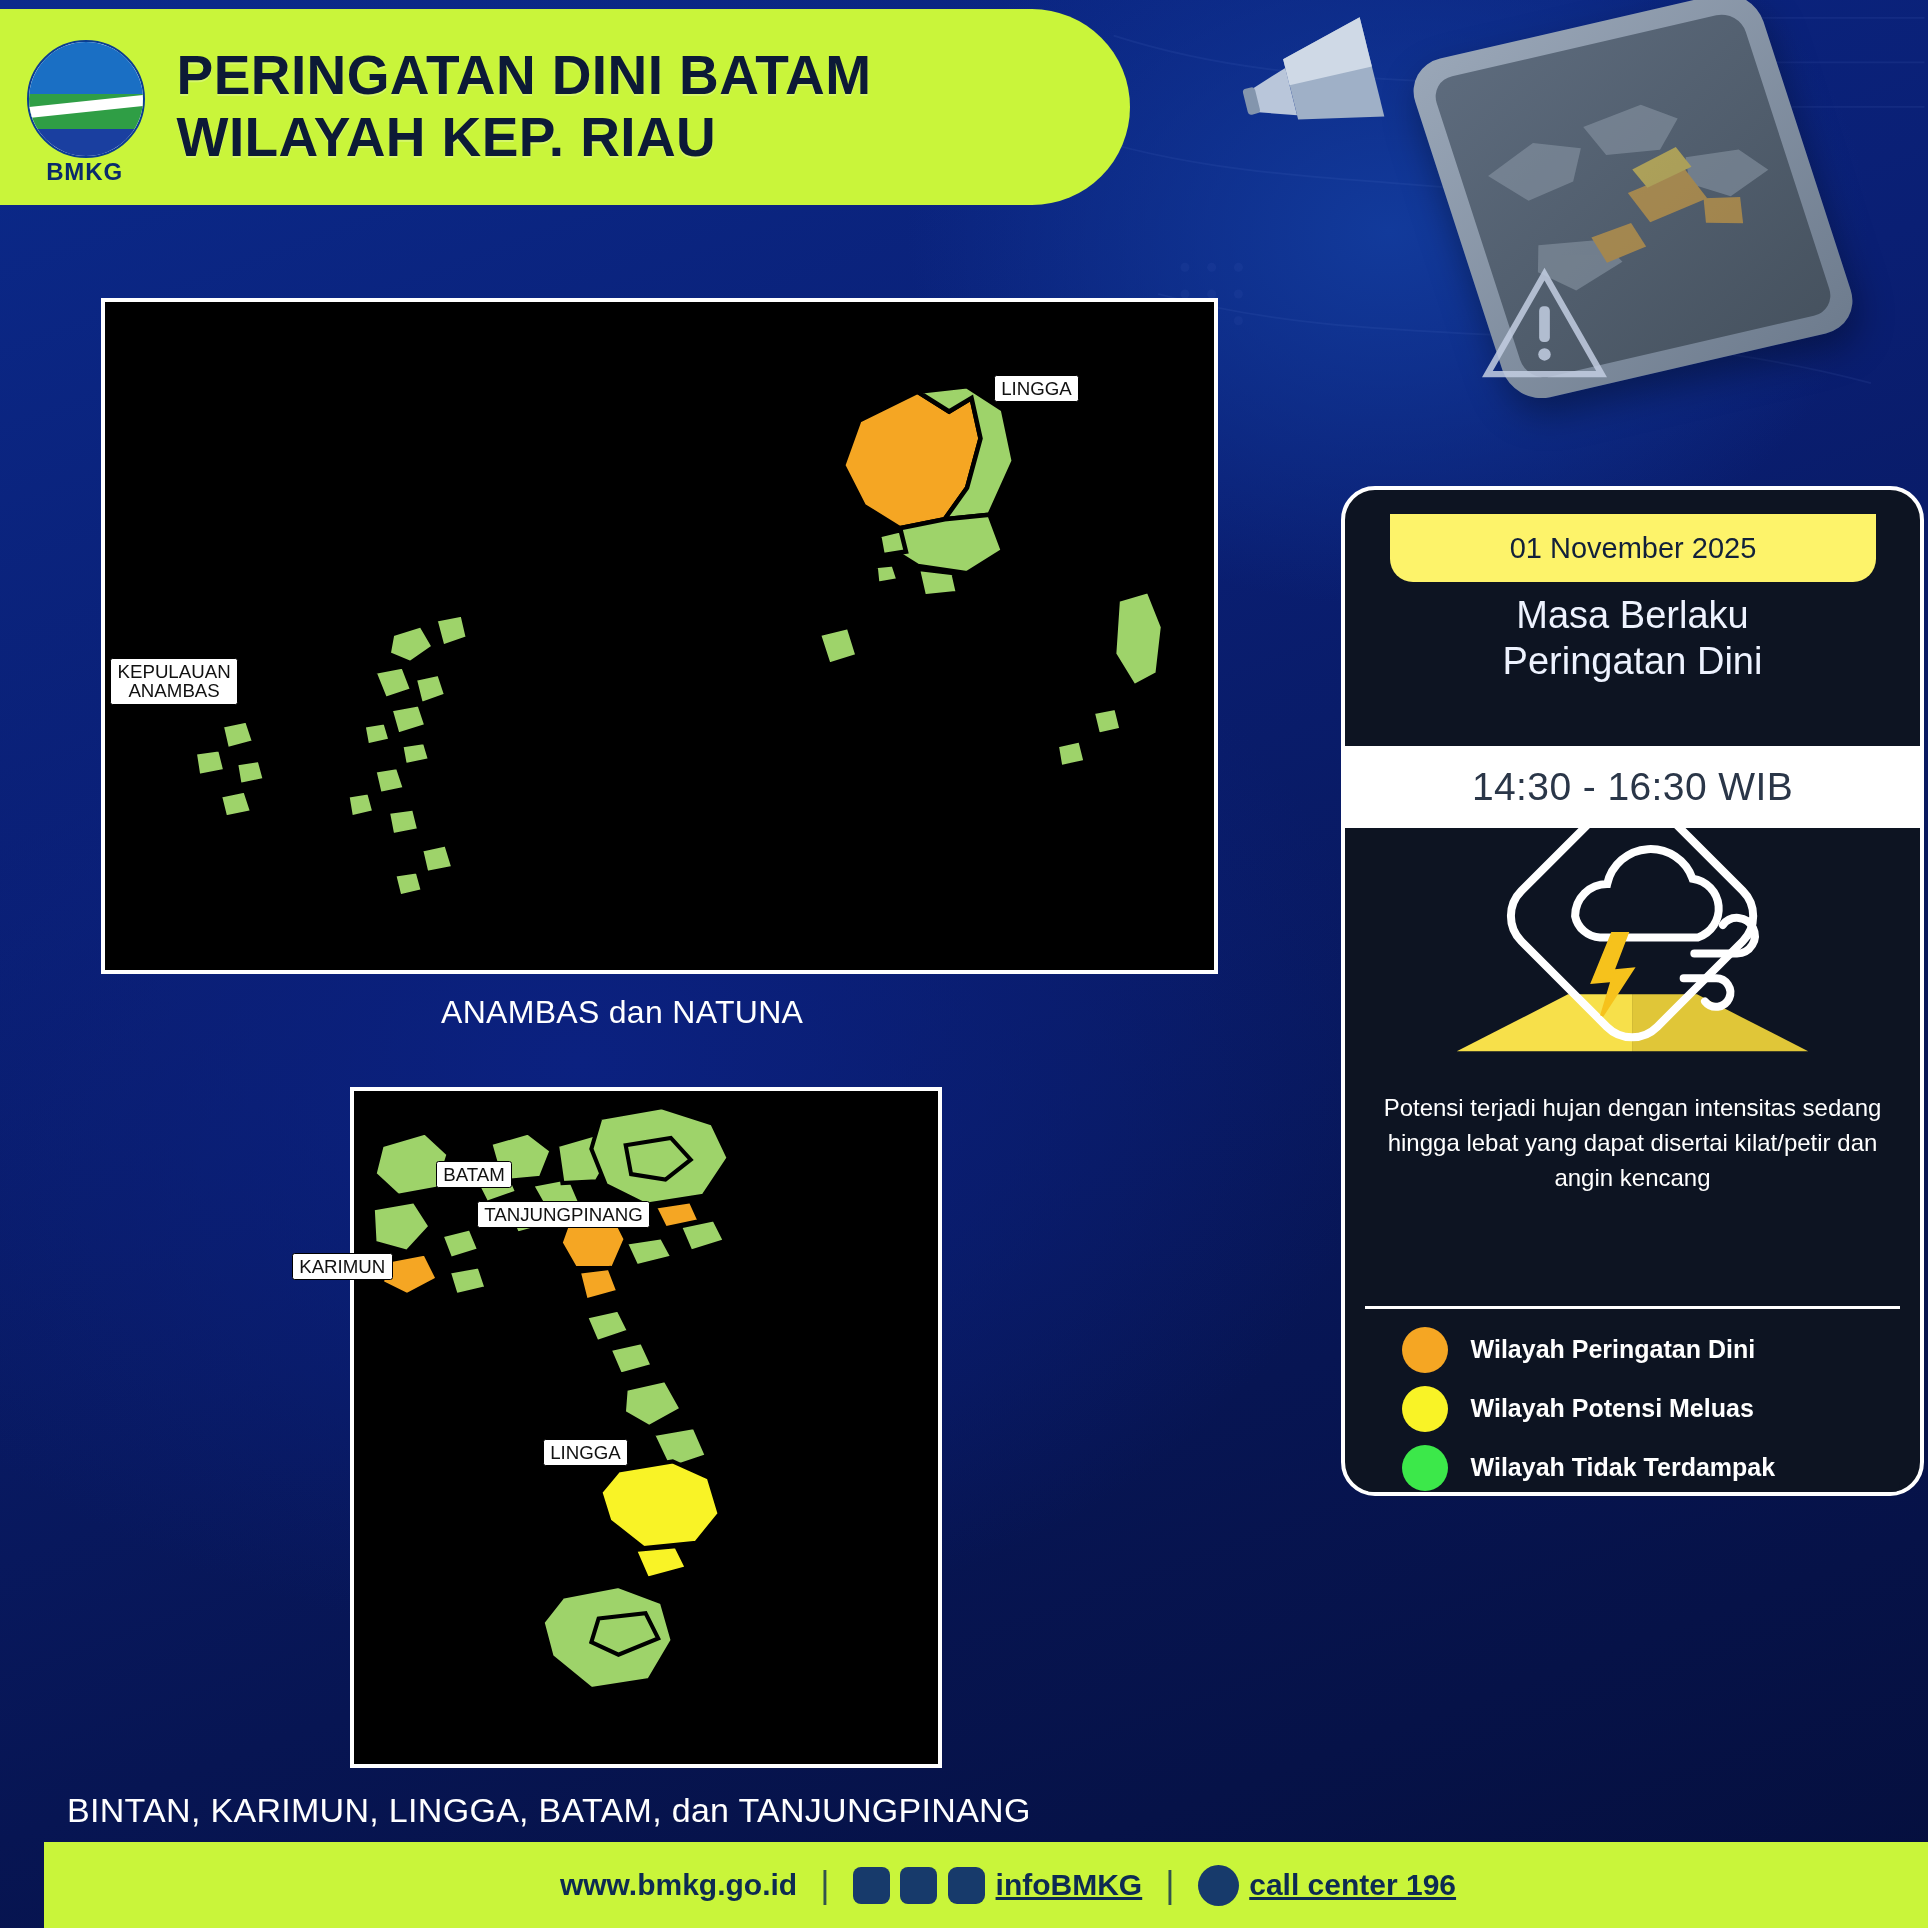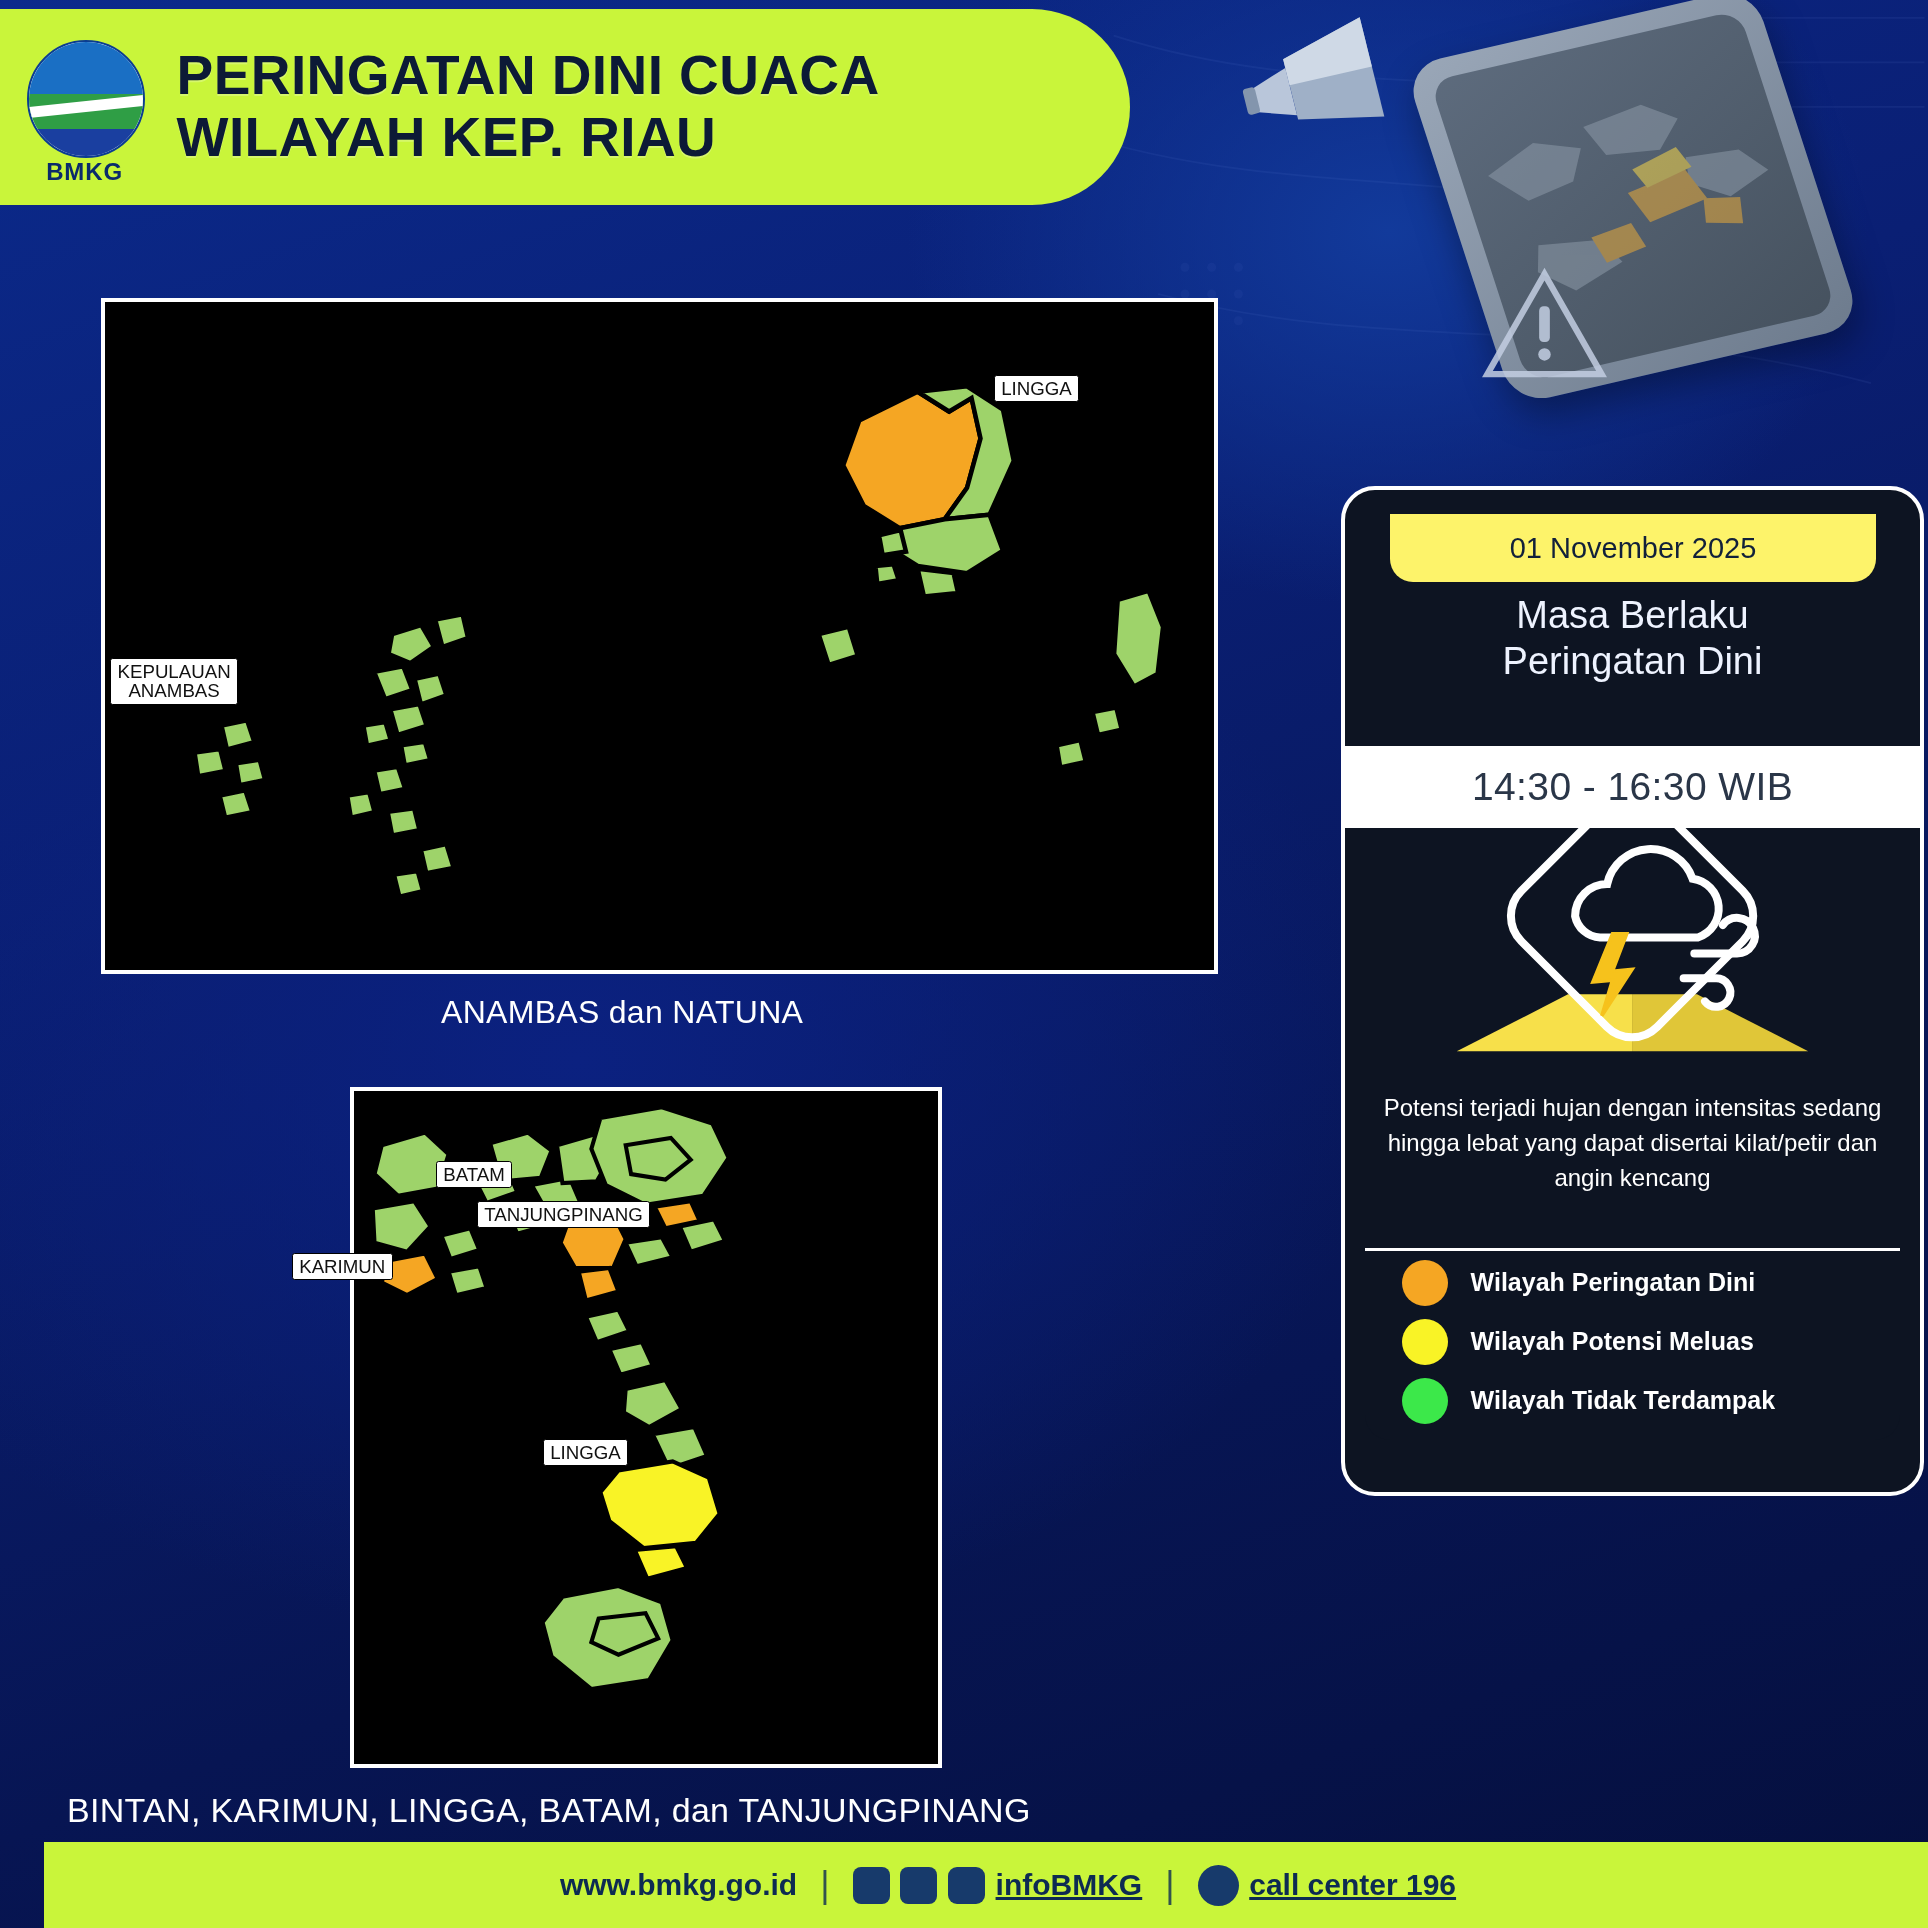--- a/index.html
+++ b/index.html
@@ -104,23 +104,23 @@
     position:absolute;left:0;right:0;top:230px;height:82px;background:#ffffff;
     display:flex;align-items:center;justify-content:center;
     color:#2a3648;font-size:39px;letter-spacing:0.4px;margin-top:26px;
   }
   .icon-wrap{position:absolute;left:0;right:0;top:330px;height:258px;}
   .desc{
     position:absolute;left:30px;right:30px;top:601px;text-align:center;
     color:#ffffff;font-size:24px;line-height:1.45;
   }
   .legend-box{
-    position:absolute;left:19.6px;right:19.6px;top:758px;height:187px;
+    position:absolute;left:19.6px;right:19.6px;top:816px;height:187px;
     background:#0d1422;border-top:3.6px solid #ffffff;border-radius:0 0 25px 25px;
-    padding-top:2px;
+    padding-top:11px;
   }
   .legend-row{display:flex;align-items:center;height:59px;padding-left:37px;}
   .legend-dot{width:46px;height:46px;border-radius:50%;flex:none;}
   .legend-text{margin-left:23px;color:#ffffff;font-size:25px;font-weight:bold;}
 
   
   .footer{
     position:absolute;left:0;bottom:0;width:100%;height:86px;
     background:#c9f53a;display:flex;align-items:center;justify-content:center;
     gap:23px;color:#0d2b52;font-weight:bold;font-size:30px;margin-left:44px;
@@ -160,21 +160,21 @@
   <div class="logo">
     <div class="disc">
       <div class="sky"></div>
         <div class="land"></div>
         <div class="sea"></div>
         <div class="wave"></div>
     </div>
     <div class="logo-text">BMKG</div>
   </div>
   <div class="header-title">
-    <div>PERINGATAN DINI CUACA</div>
+    <div>PERINGATAN DINI BATAM</div>
     <div>WILAYAH KEP. RIAU</div>
   </div>
 </div>
 
 <div class="deco">
   <svg class="megaphone" viewBox="0 0 170 130">
     <path d="M10,55 L55,40 L55,95 L10,80 Z" fill="#b9c6da"></path>
     <path d="M55,30 L150,5 L150,120 L55,100 Z" fill="#9fb0c7"></path>
     <path d="M55,30 L150,5 L150,62 L55,60 Z" fill="#cfd9e6"></path>
     <rect x="2" y="52" width="14" height="30" rx="4" fill="#8395ad"></rect>

